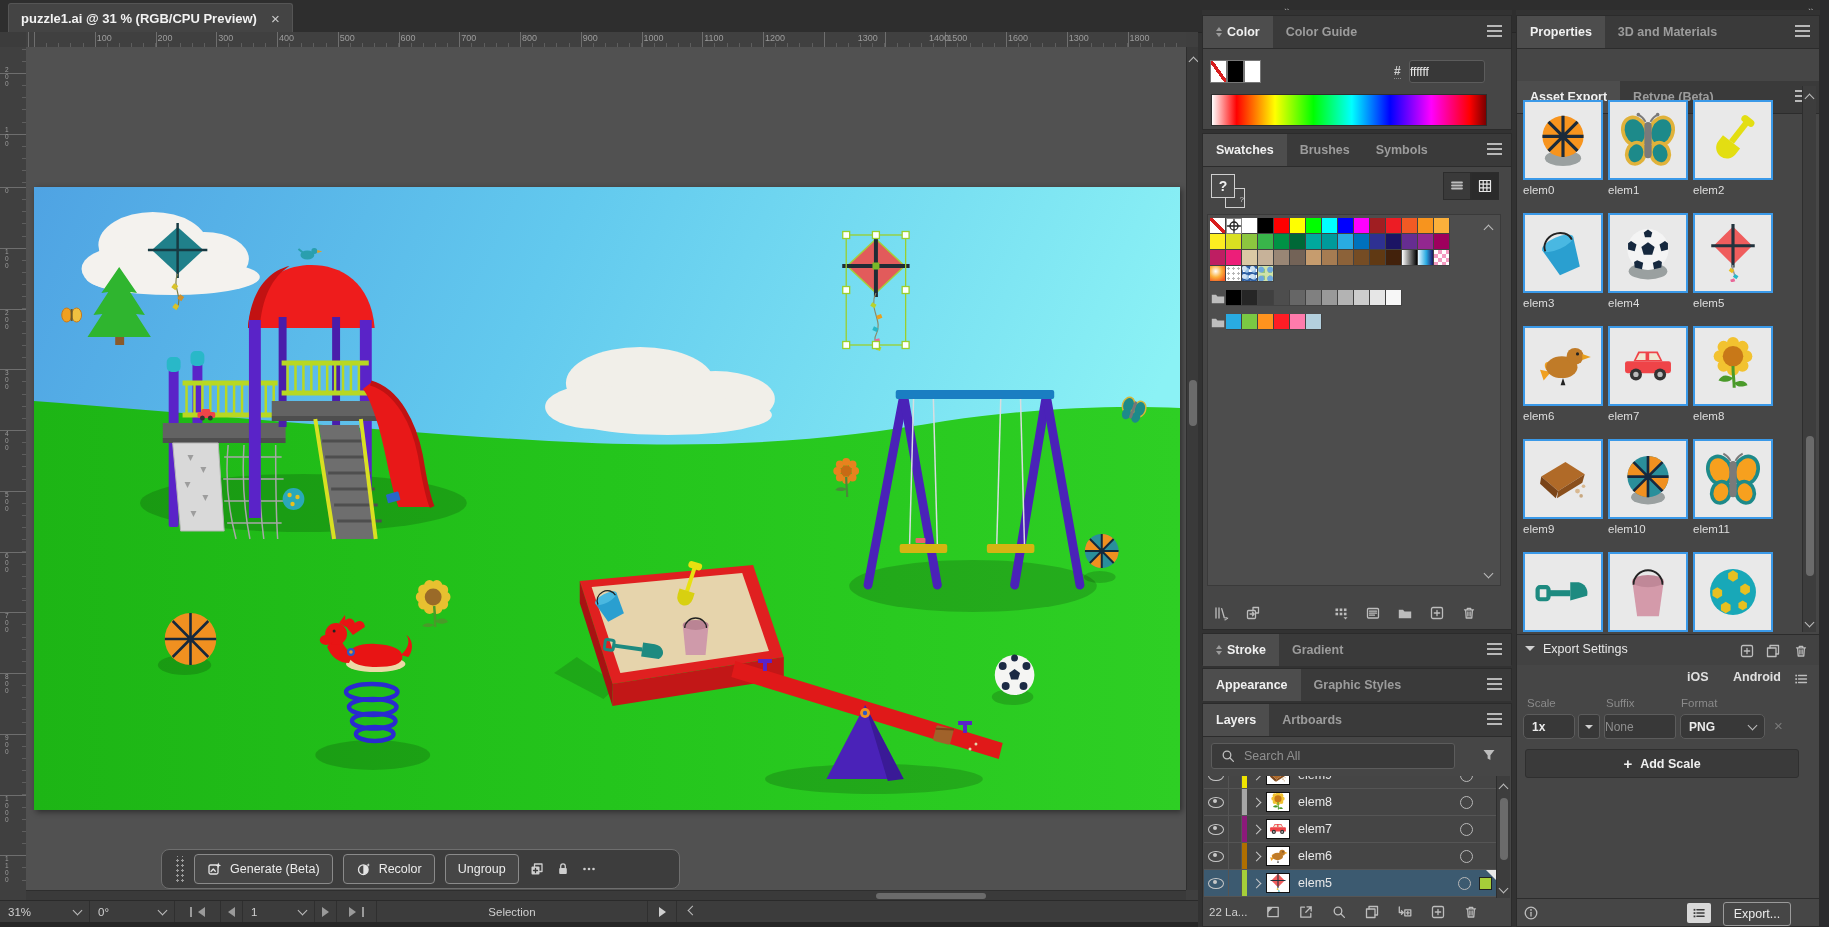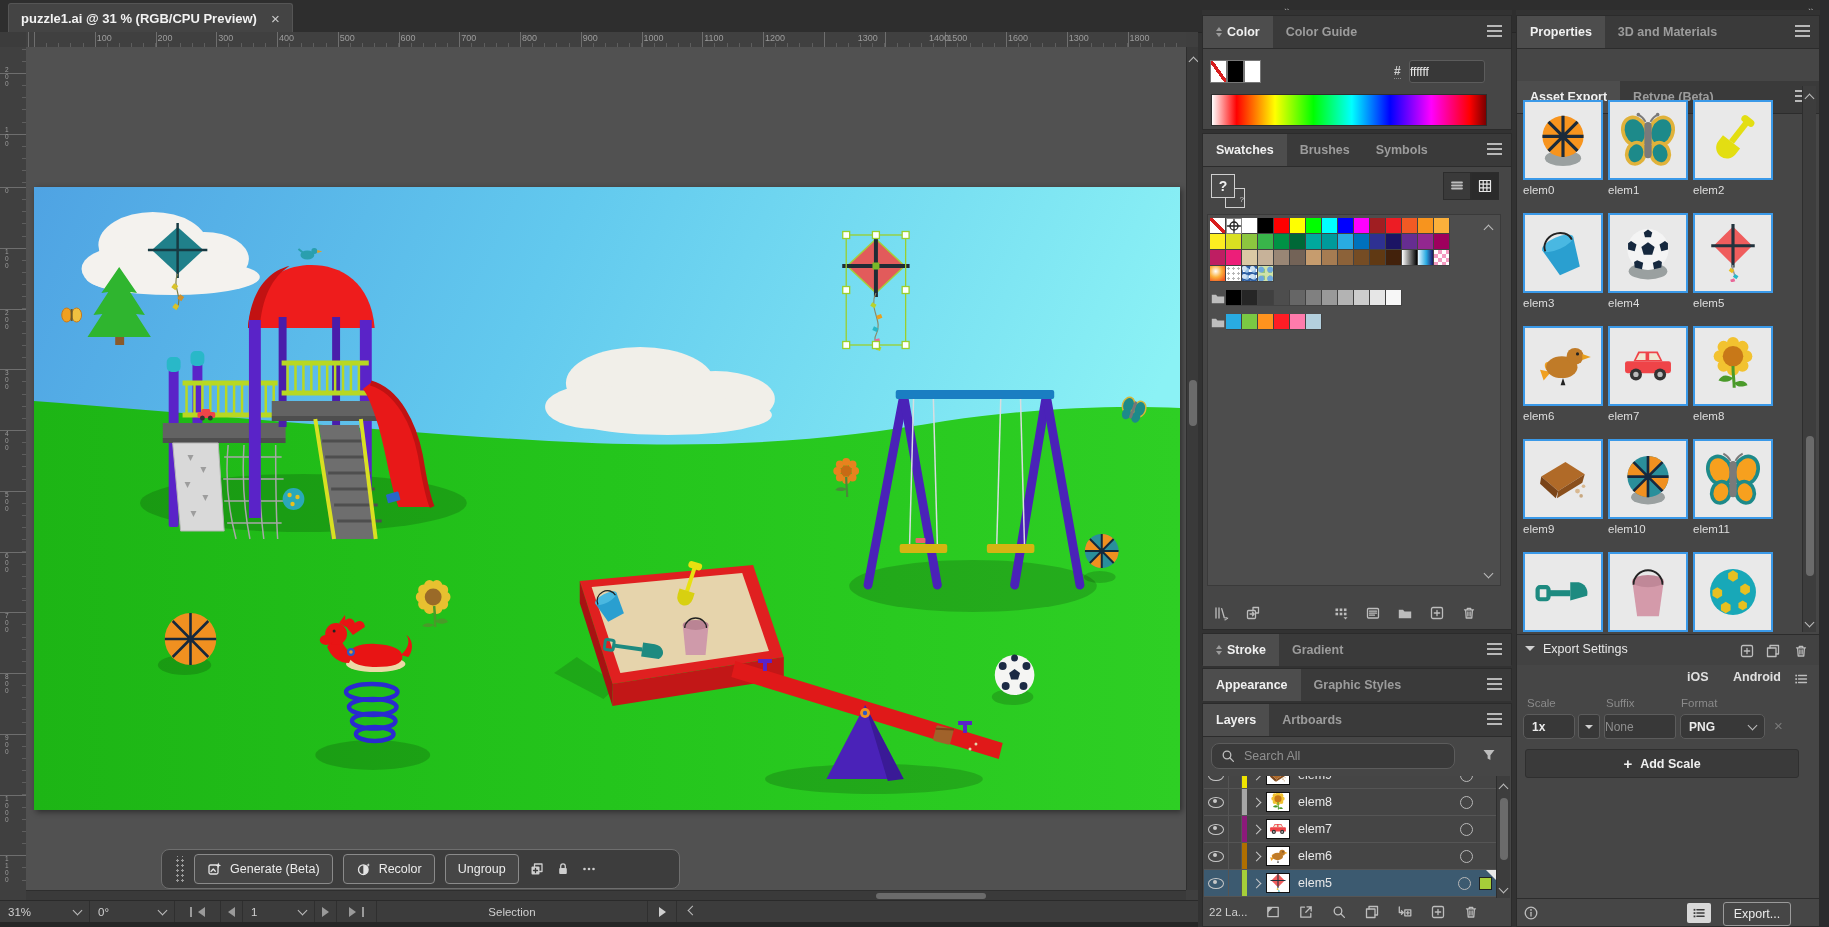--- a/index.html
+++ b/index.html
@@ -89,21 +89,21 @@
   .sw-grad_blue{background:linear-gradient(90deg,#eaf7ff,#29abe2 55%,#1b1464);}
   .sw-pat_pink{background-color:#fff;background-image:linear-gradient(45deg,#f49ac1 25%,transparent 25%,transparent 75%,#f49ac1 75%),linear-gradient(45deg,#f49ac1 25%,transparent 25%,transparent 75%,#f49ac1 75%);background-size:8px 8px;background-position:0 0,4px 4px;}
   .sw-grad_orange{background:radial-gradient(circle at 38% 35%,#ffffff,#fbb03b 45%,#f15a24 85%);}
   .sw-pat_dots{background-color:#fff;background-image:radial-gradient(#b5b5b5 1px,transparent 1.4px);background-size:5px 5px;}
   .sw-pat_swirl{background-color:#2e5fa3;background-image:radial-gradient(circle at 30% 30%,#cfe2f3 2px,transparent 3px),radial-gradient(circle at 70% 60%,#9fc5e8 2px,transparent 3px),radial-gradient(circle at 45% 80%,#ffffff 1.5px,transparent 2.5px);background-size:8px 8px,7px 7px,6px 6px;}
   .sw-pat_leaf{background-color:#cfe3a8;background-image:radial-gradient(circle at 35% 40%,#6fa8dc 2.5px,transparent 3.5px),radial-gradient(circle at 75% 70%,#93c47d 2px,transparent 3px);background-size:9px 9px,7px 7px;}
   .viewbtn{width:26px;height:26px;background:#3a3a3a;border:1px solid #2c2c2c;display:flex;align-items:center;justify-content:center;}
   .viewbtn.active{background:#2b2b2b;}
   .iconrow{position:absolute;display:flex;align-items:center;}
   
-  #searchwrap{position:absolute;display:flex;align-items:center;gap:6px;background:#3a3a3a;border:1px solid #5c5c5c;border-radius:8px;padding:0 8px;box-sizing:border-box;}
+  #searchwrap{position:absolute;display:flex;align-items:center;gap:6px;background:#3a3a3a;border:1px solid #5c5c5c;border-radius:3px;padding:0 8px;box-sizing:border-box;}
   #searchwrap input{background:transparent;border:none;outline:none;color:#d8d8d8;font-size:12.5px;width:170px;font-family:inherit;}
   #searchwrap input::placeholder{color:#8f8f8f;}
   #layerslist{position:absolute;overflow:hidden;background:#454545;}
   .lrow{position:relative;height:26px;display:flex;align-items:center;border-bottom:1px solid #555;background:#454545;}
   .lrow.selected{background:#3c5a70;}
   .lrow .eyecell{width:24px;height:100%;display:flex;align-items:center;justify-content:center;border-right:1px solid #555;}
   .lrow .gapcell{width:12px;height:100%;border-right:1px solid #555;}
   .lrow .cbar{width:5px;height:100%;}
   .lrow .chev{margin:0 6px;}
   .lrow .thumb{width:24px;height:20px;background:#fff;border:1px solid #111;box-sizing:border-box;display:flex;align-items:center;justify-content:center;overflow:hidden;}

